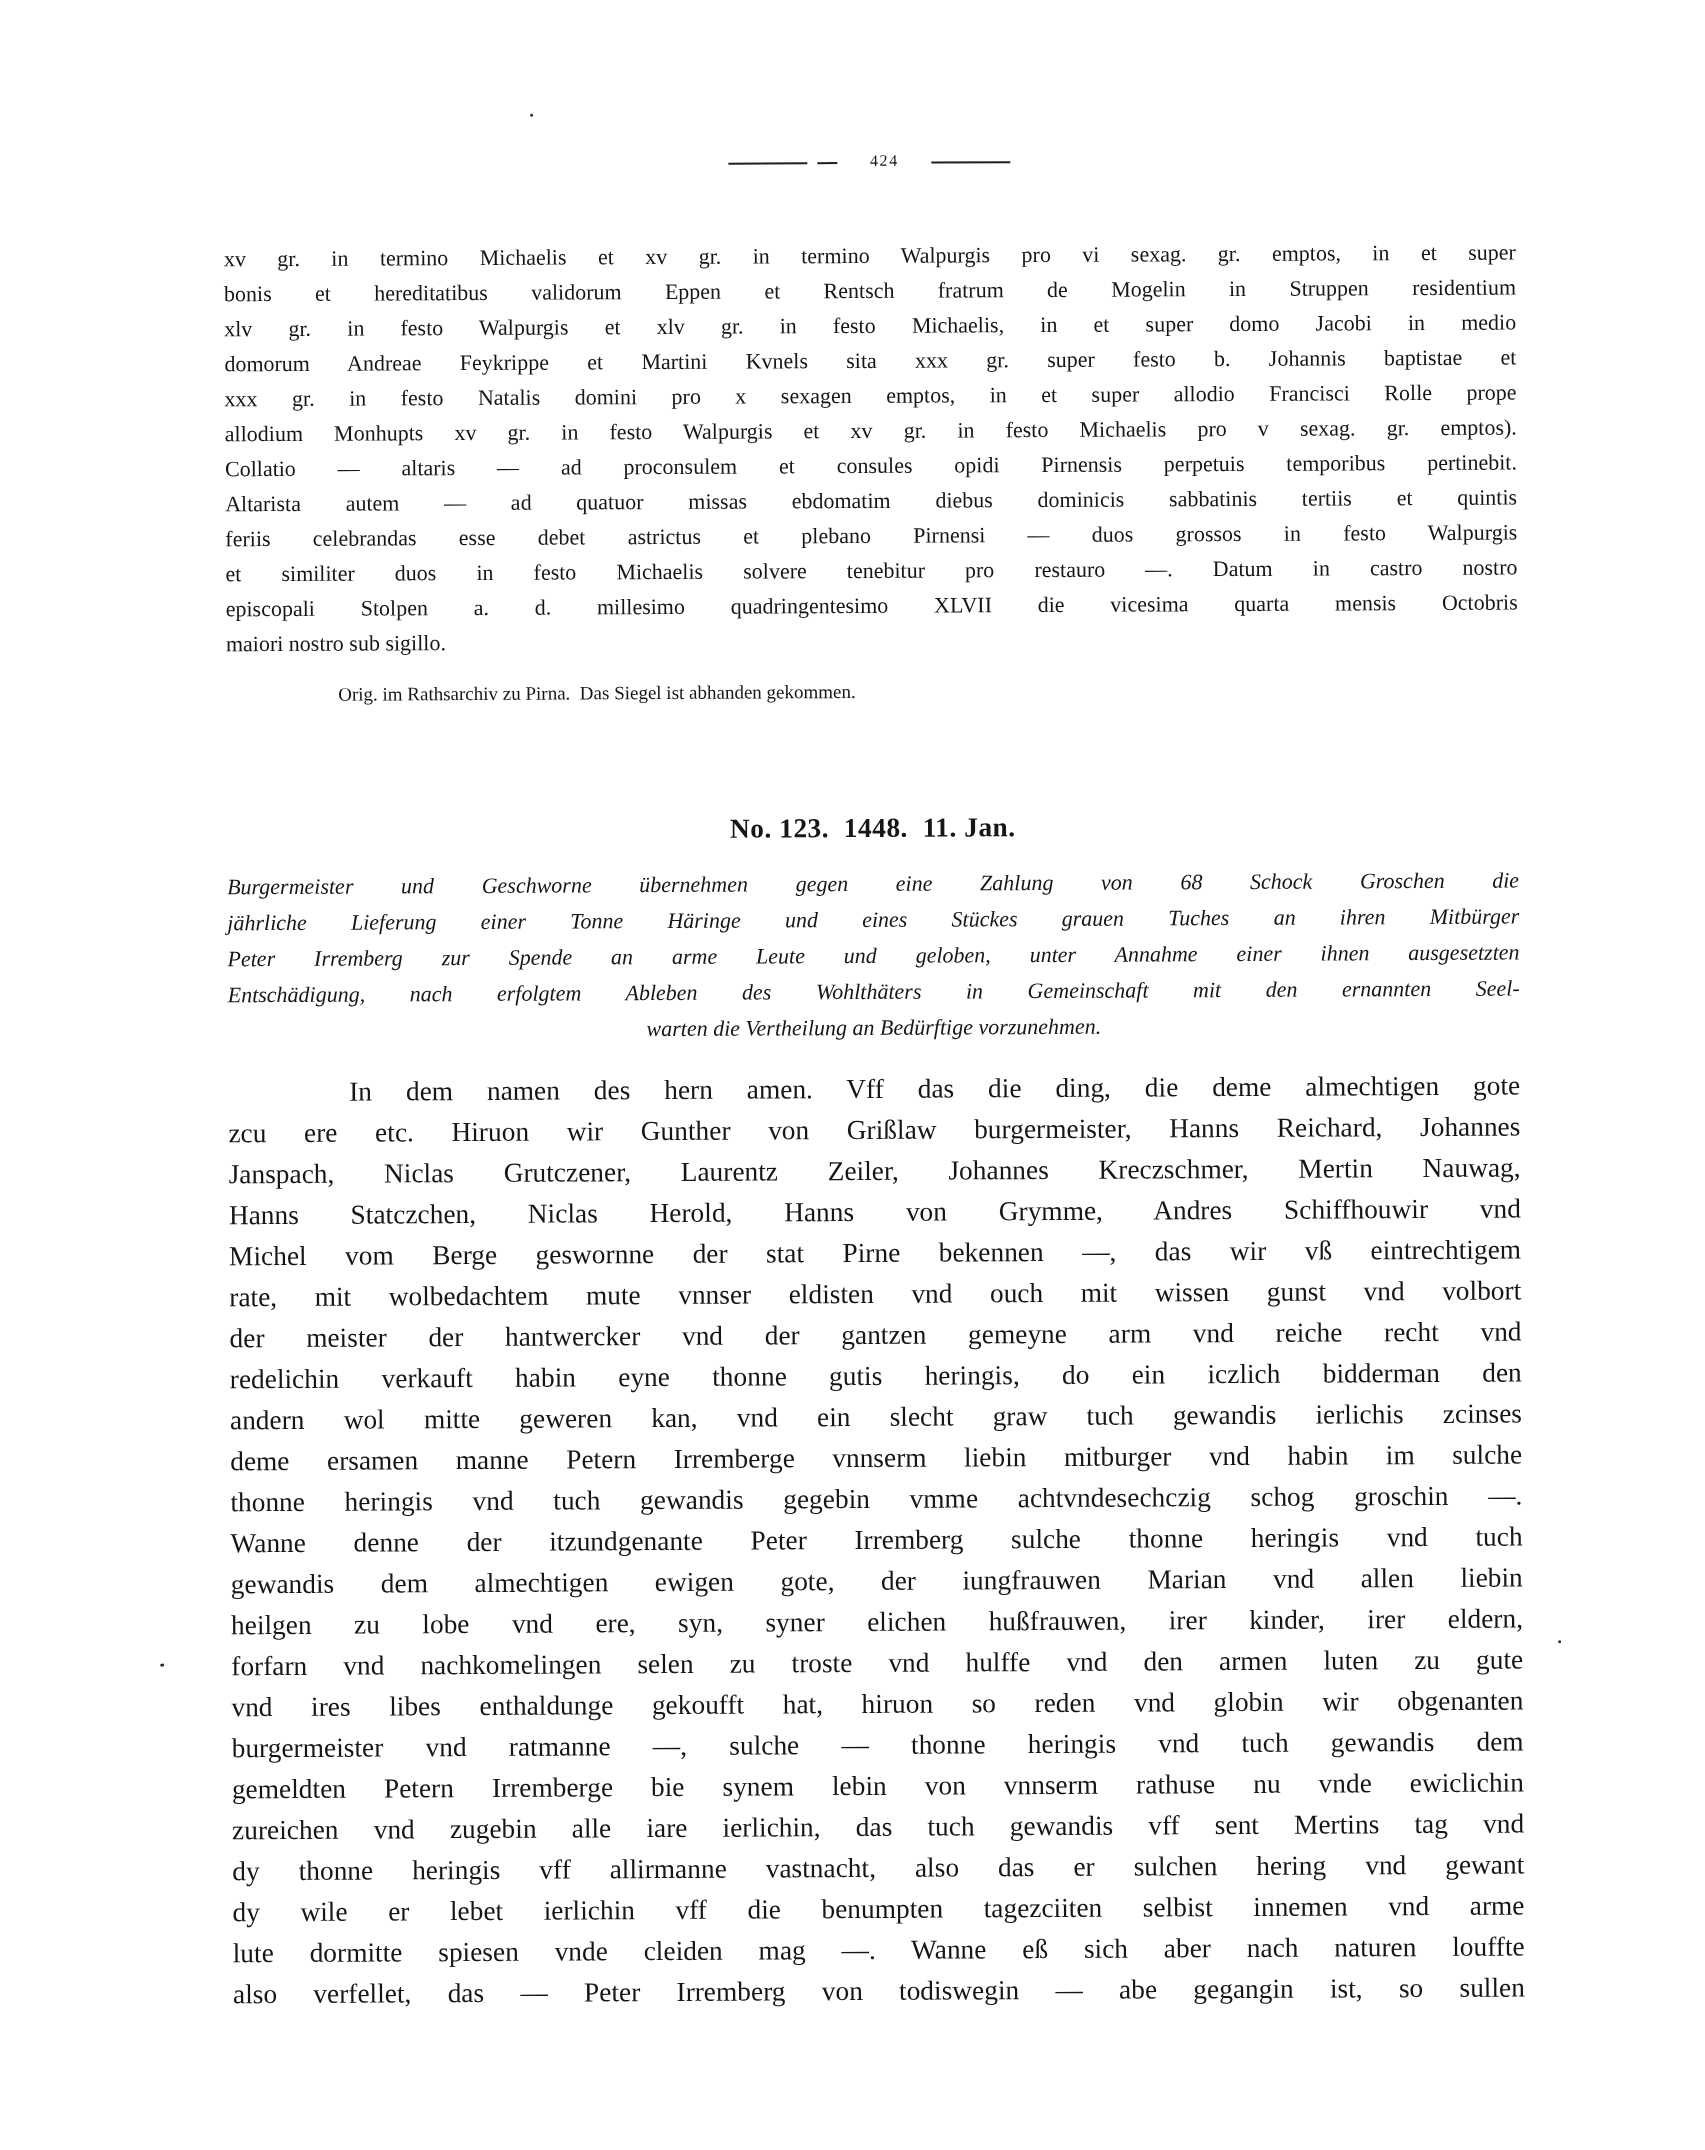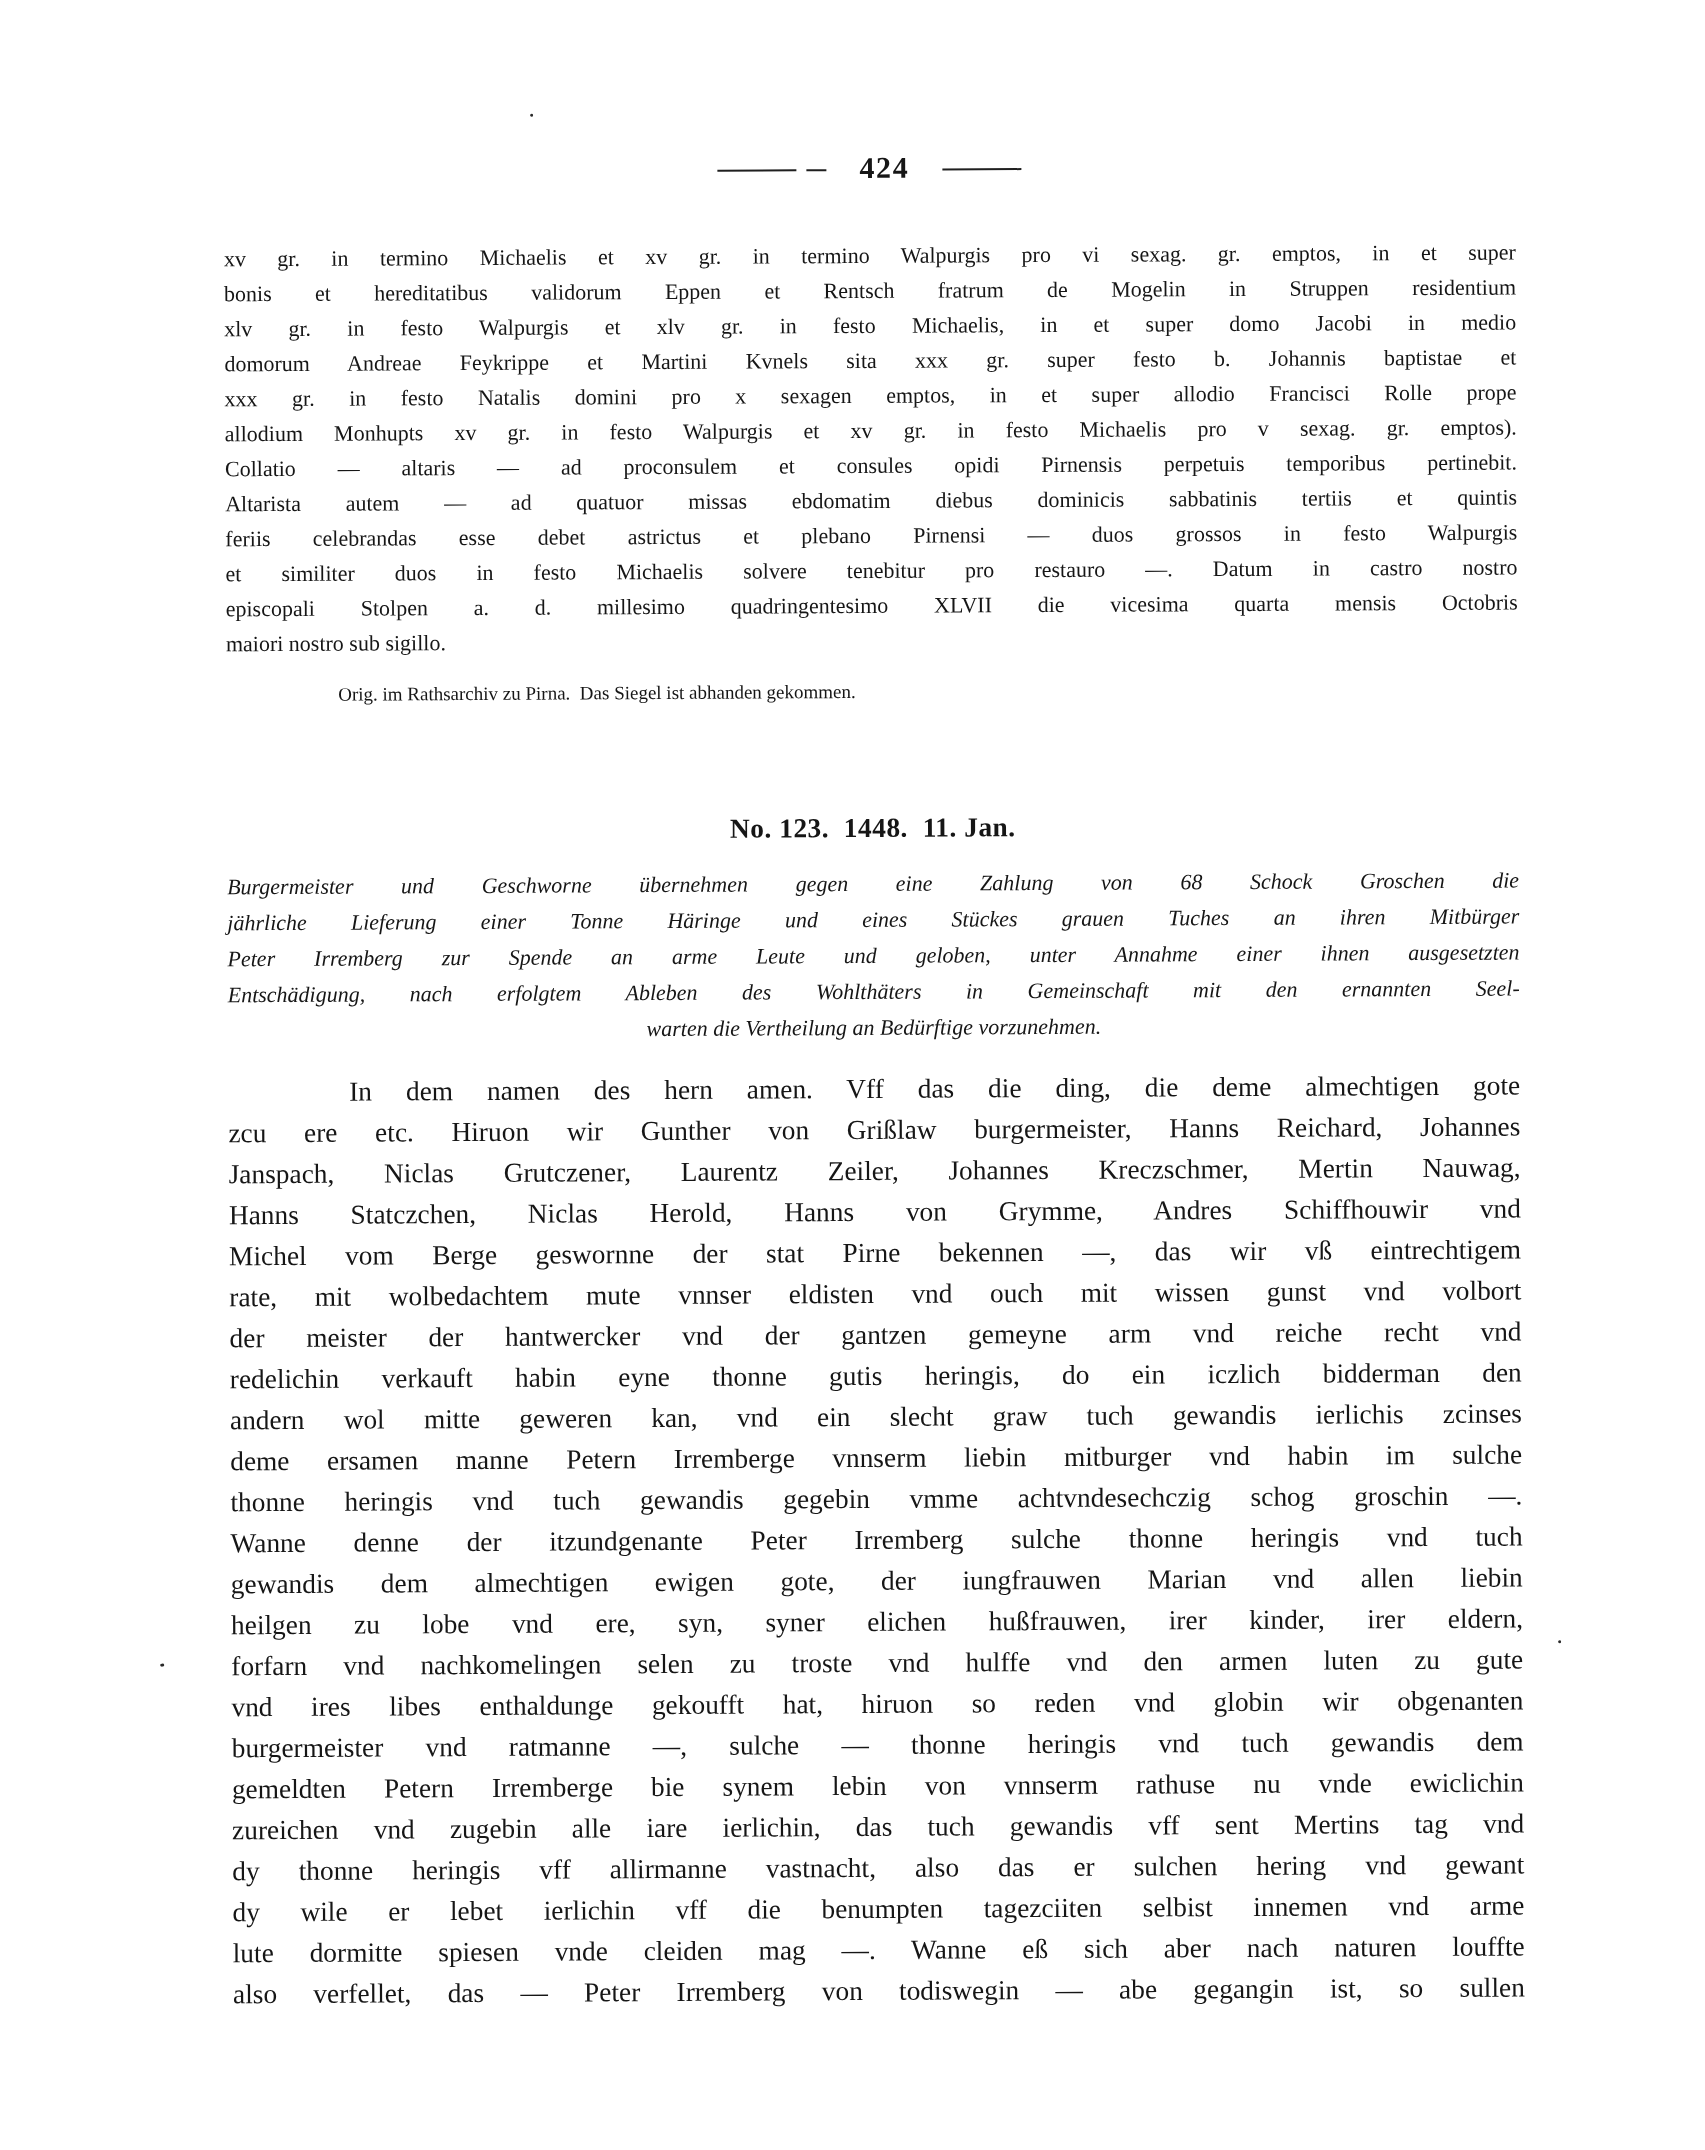--- a/index.html
+++ b/index.html
@@ -22,22 +22,22 @@
 
   
   .pagehead {
     top: 153px;
     display: flex;
     align-items: center;
     justify-content: center;
     gap: 33px;
   }
   .pagenum {
-    font-size: 30px;
-    font-weight: bold;
+    font-size: 16px;
+    font-weight: normal;
     letter-spacing: 1.6px;
     line-height: 1;
   }
   .rule {
     width: 79px;
     height: 2.6px;
     background: #1f1f1f;
     margin-top: 4.2px;
   }
   .rule.short { width: 20px; margin-left: -23px; }

